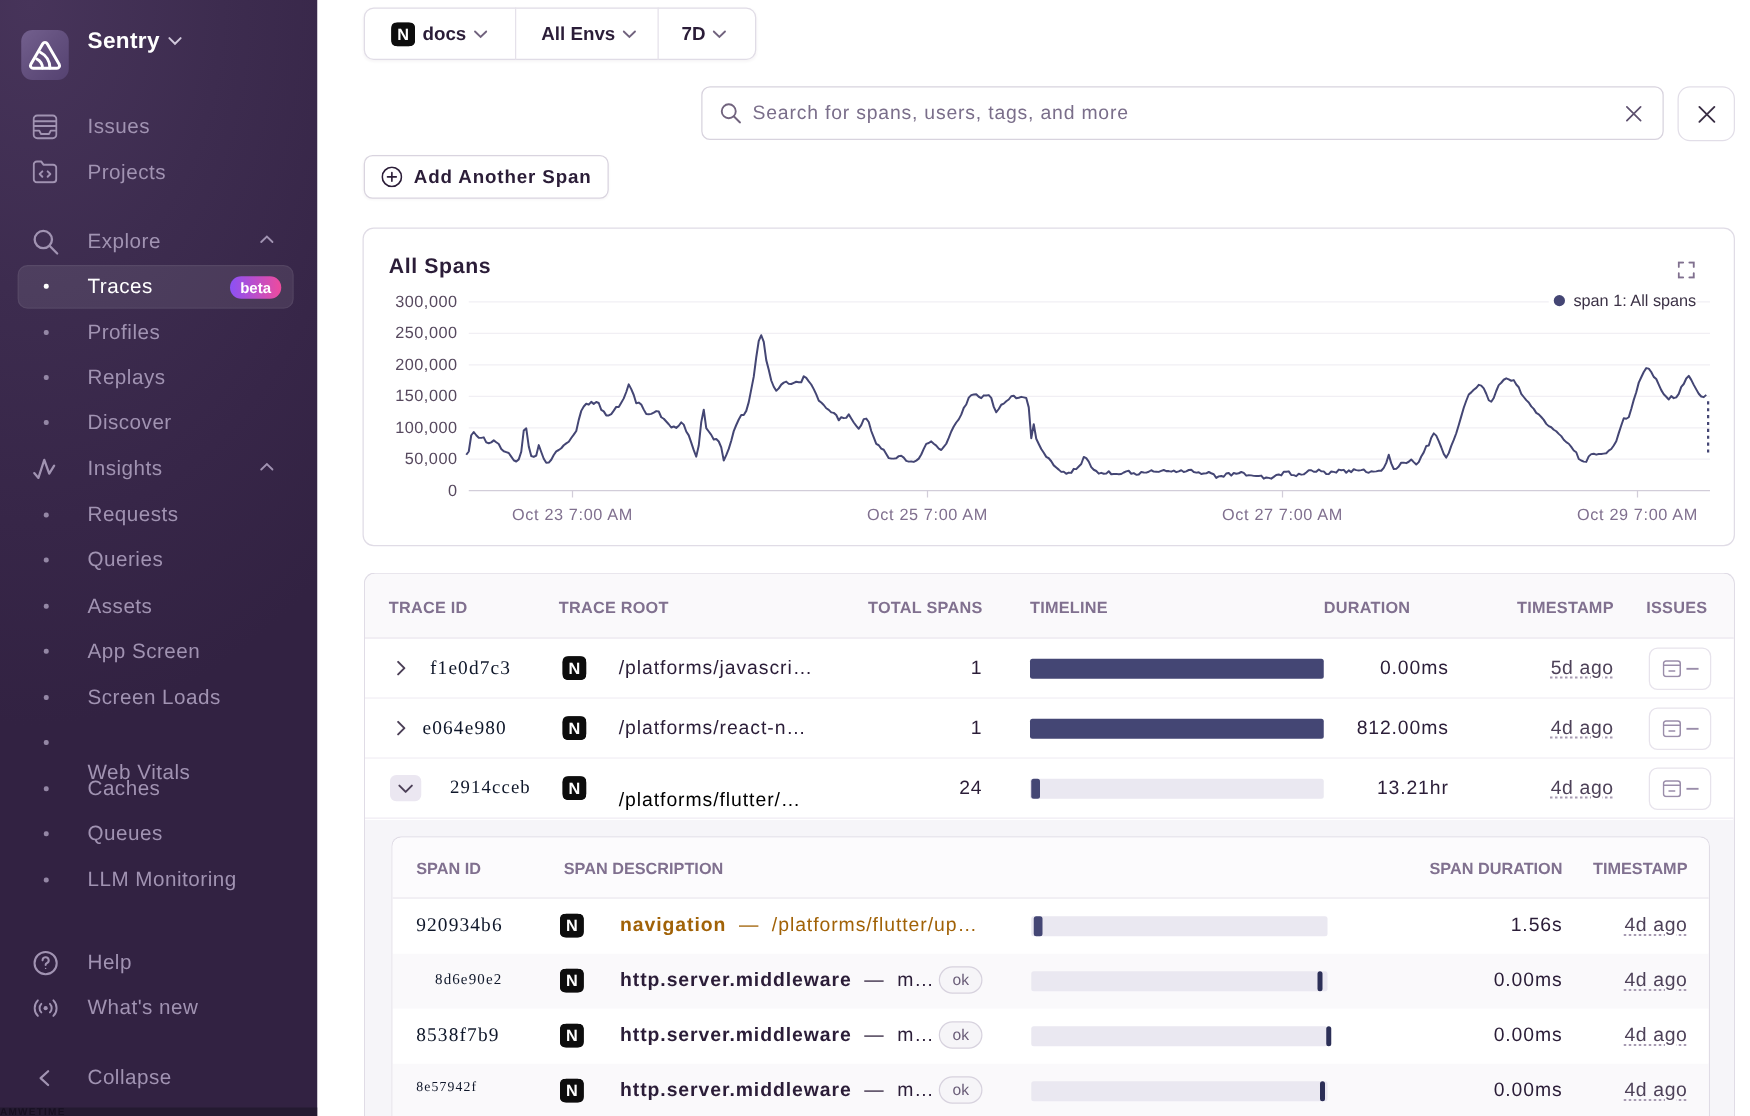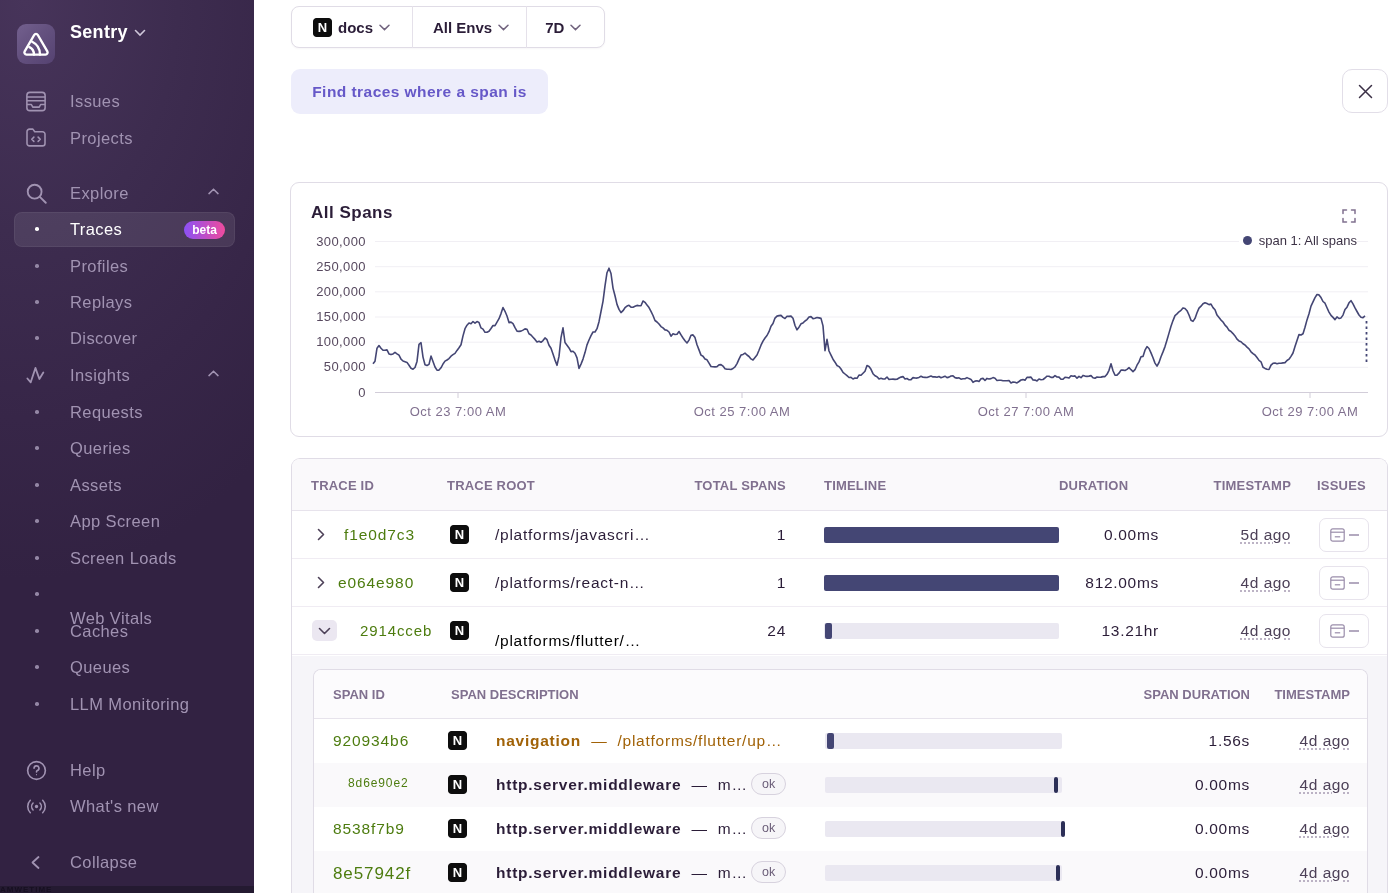--- a/index.html
+++ b/index.html
@@ -57,21 +57,21 @@
   display:flex; align-items:center; gap:7px; background:#fff; padding:2px 0 2px 4px; z-index:2; }
 #legend .ldot { width:9px; height:9px; border-radius:50%; background:#444674; }
 
 
 #tablepanel { position:absolute; left:37px; top:458px; width:1097px; height:507px; background:#fff;
   border:1px solid #e0dce6; border-radius:9px 9px 0 0; border-bottom:none; overflow:hidden; }
 .thead { height:52px; background:#faf9fb; border-bottom:1px solid #e7e3ec; position:relative;
   font-size:13px; font-weight:bold; color:#80708f; }
 .thead span { position:absolute; top:19px; letter-spacing:0.2px; }
 .trow { height:48px; border-bottom:1px solid #f0ecf3; position:relative; background:#fff; }
-.link { color:#4d7c0f; }
+.link { color:#0f172a;font-family:Liberation Serif, serif; }
 .nicon { width:19px; height:19px; border-radius:5px; background:#0d0d0d; color:#fff;
   display:inline-flex; align-items:center; justify-content:center; }
 .bar { position:absolute; height:16px; border-radius:2px; top:16px; }
 .cellr { position:absolute; font-size:15.5px; letter-spacing:0.7px; color:#2b1d38; text-align:right; top:15px; }
 .tstamp { position:absolute; font-size:15.5px; letter-spacing:0.5px; color:#4d4158; top:15px;
   text-decoration:underline; text-decoration-style:dotted; text-decoration-color:#a79bb2; text-underline-offset:3px; }
 .issuebox { position:absolute; width:50px; height:34px; border:1px solid #e7e3ec; border-radius:7px;
   top:7px; display:flex; align-items:center; justify-content:center; gap:4px; background:#fff; }
 
 
@@ -207,25 +207,41 @@
     </div>
     <div class="sep"></div>
     <div class="seg" style="padding:0 21px 0 18px">
       <span>7D</span>
       <svg width="11" height="7" viewBox="0 0 11 7" fill="none" stroke="#71637e" stroke-width="1.5" stroke-linecap="round">
           <path d="M1 1.2 L5.5 5.6 L10 1.2"></path>
         </svg>
     </div>
   </div>
 
-  <div id="findpill">Find traces where a span is</div>
+  <div id="searchbox">
+    <svg style="margin-left:14px" width="17" height="17" viewBox="0 0 17 17" fill="none" stroke="#71637e" stroke-width="1.5" stroke-linecap="round">
+        <circle cx="7" cy="7" r="5.6"></circle>
+        <path d="M11.2 11.2 L16 16"></path>
+      </svg>
+    <span style="margin-left:9px;font-size:15.5px;letter-spacing:0.65px;color:#7a6e8a">Search for spans, users, tags, and more</span>
+    <svg style="position:absolute;right:16px;top:14px" width="14" height="14" viewBox="0 0 14 14" fill="none" stroke="#5f5270" stroke-width="1.4" stroke-linecap="round">
+        <path d="M1.5 1.5 L12.5 12.5 M12.5 1.5 L1.5 12.5"></path>
+      </svg>
+  </div>
   <div id="xbtn">
     <svg width="15" height="15" viewBox="0 0 15 15" fill="none" stroke="#3a2f45" stroke-width="1.5" stroke-linecap="round">
         <path d="M1.5 1.5 L13.5 13.5 M13.5 1.5 L1.5 13.5"></path>
       </svg>
+  </div>
+  <div id="addspan">
+    <svg width="17" height="17" viewBox="0 0 17 17" fill="none" stroke="#2b1d38" stroke-width="1.3" stroke-linecap="round">
+        <circle cx="8.5" cy="8.5" r="7.7"></circle>
+        <path d="M8.5 5 V12 M5 8.5 H12"></path>
+      </svg>
+    <span>Add Another Span</span>
   </div>
 
   <div id="chartpanel">
     <div id="charttitle">All Spans</div>
     <svg class="abs" style="right:31px;top:26px" width="14" height="14" viewBox="0 0 14 14" fill="none" stroke="#80708f" stroke-width="1.5" stroke-linecap="round">
         <path d="M1 4.5 V1 H4.5 M9.5 1 H13 V4.5 M13 9.5 V13 H9.5 M4.5 13 H1 V9.5"></path>
       </svg>
     <div id="legend">
         <span class="ldot"></span>
         <span>span 1: All spans</span>
@@ -402,21 +418,21 @@
               </svg>
             </span>
           <span class="abs" style="left:182px;top:13px;font-size:15.5px;letter-spacing:0.75px;color:#2b1d38"><b>http.server.middleware</b>&nbsp; — &nbsp;m…</span>
           <span class="abs okpill" style="left:437px;top:10px;position:absolute">ok</span>
           <div class="bar" style="left:511px;width:237px;background:#eae8f1;top:14px"></div>
           <div class="bar" style="left:747px;width:4px;background:#2c2f57;top:14px"></div>
           <span class="cellr" style="left:806px;width:130px;top:13px">0.00ms</span>
           <span class="tstamp" style="left:955px;width:81px;text-align:right;top:13px">4d ago</span>
         </div>
         <div class="strow alt">
-          <span class="abs link" style="left:19px;top:13px;font-size:17px;letter-spacing:0.9px">8e57942f</span>
+          <span class="abs link" style="left:19px;top:13px;font-size:11px;letter-spacing:0.9px">8e57942f</span>
           <span class="abs nicon" style="left:134px;top:12px">
               <svg width="19" height="19" viewBox="0 0 19 19">
                 <rect width="19" height="19" rx="4" fill="#0d0d0d"></rect>
                 <text x="9.5" y="14" text-anchor="middle" font-size="13" font-weight="bold" fill="#fff" font-family="Liberation Sans">N</text>
               </svg>
             </span>
           <span class="abs" style="left:182px;top:13px;font-size:15.5px;letter-spacing:0.75px;color:#2b1d38"><b>http.server.middleware</b>&nbsp; — &nbsp;m…</span>
           <span class="abs okpill" style="left:437px;top:10px;position:absolute">ok</span>
           <div class="bar" style="left:511px;width:237px;background:#eae8f1;top:14px"></div>
           <div class="bar" style="left:742px;width:4px;background:#2c2f57;top:14px"></div>

